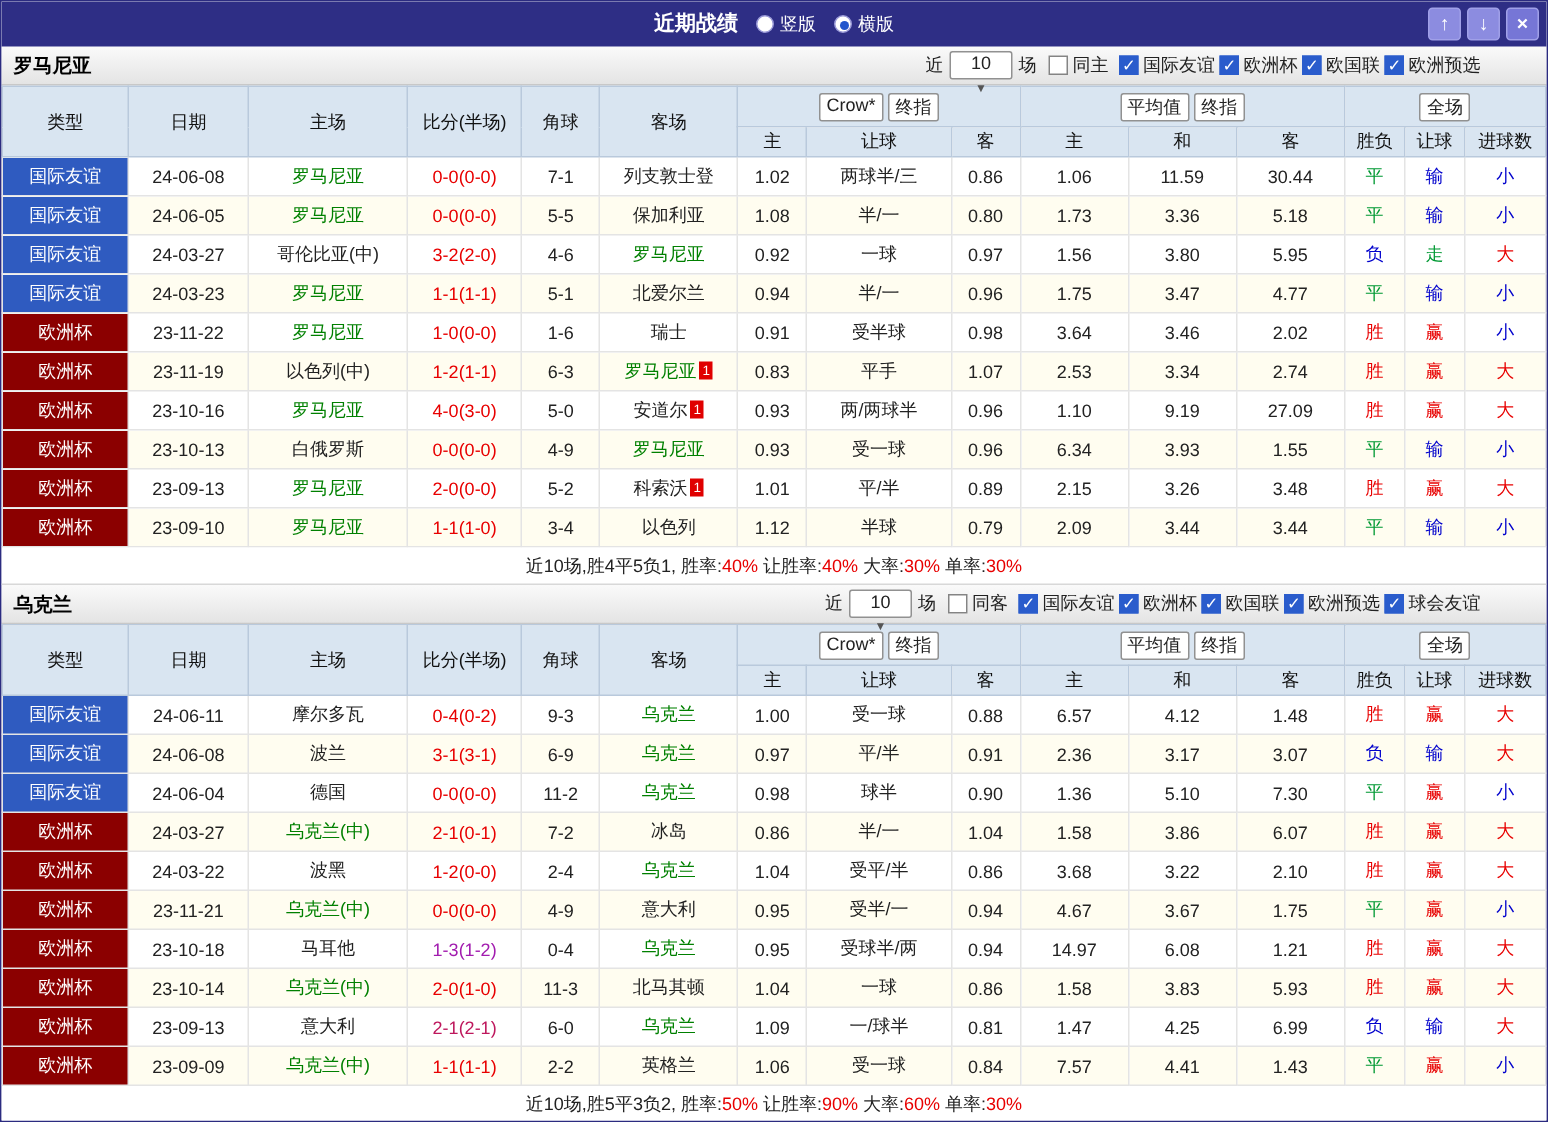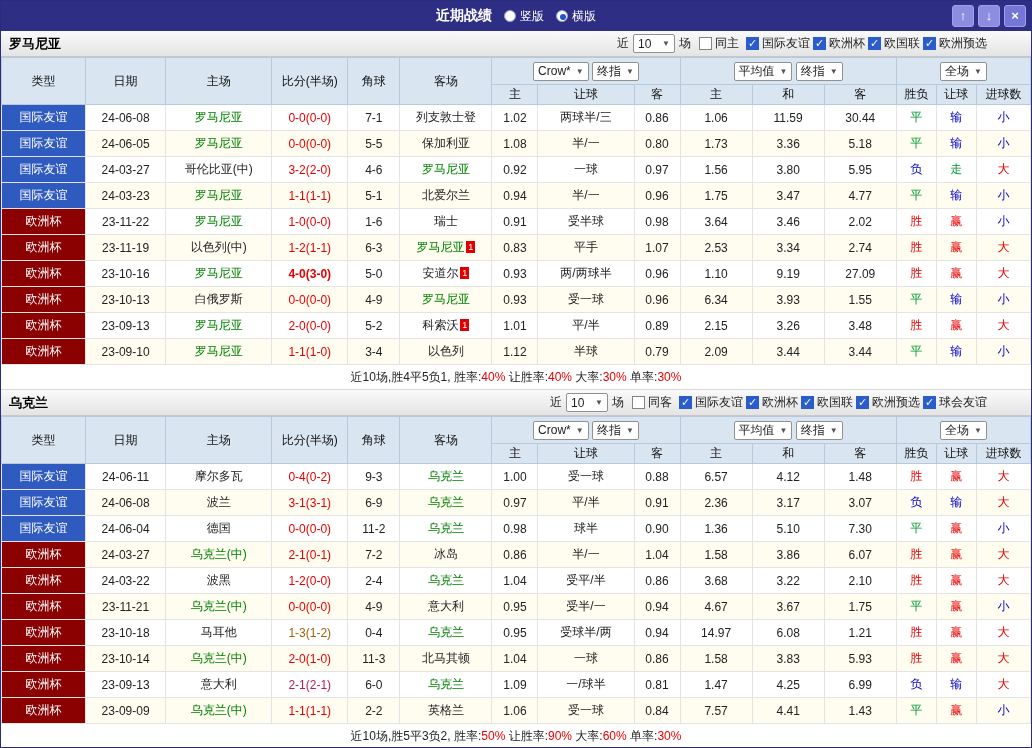--- a/index.html
+++ b/index.html
@@ -14,21 +14,21 @@
   .radio-dot { width:12px; height:12px; border-radius:50%; background:#fff; border:1px solid #9a9ad8; position:relative; display:inline-block; }
   .radio-dot.sel::after { content:""; position:absolute; left:3px; top:3px; width:6px; height:6px; border-radius:50%; background:#2255cc; }
   .win-buttons { position:absolute; right:5px; top:4px; display:flex; gap:4px; }
   .win-btn { width:22px; height:22px; border:1px solid #a0a0e8; border-radius:3px; background:#8c8ce0; color:#fff; font-size:13px; line-height:20px; text-align:center; cursor:pointer; padding:0; }
   .win-btn.close { background:#7676d6; font-weight:bold; }
 
   
   .section-header { height:26px; background:linear-gradient(#fafafa,#e4e4e4); border-bottom:1px solid #c8c8c8; display:flex; align-items:center; justify-content:space-between; padding:0 44px 0 8px; }
   .team-name { font-weight:bold; font-size:13px; color:#000; }
   .filters { display:flex; align-items:center; gap:4px; }
-  .fake-select { display:inline-flex; align-items:center; justify-content:space-between; background:#fff; border:1px solid #919191; border-radius:2px; height:19px; padding:0 4px; gap:5px; cursor:pointer; color:#222; font-size:12px; vertical-align:middle; }
+  .fake-select { display:inline-flex; align-items:center; justify-content:space-between; background:#fff; border:1px solid #919191; border-radius:2px; height:19px; padding:0 4px; gap:5px; cursor:pointer; color:#222; font-size:12px; vertical-align:middle;flex-direction:column; }
   .fake-select .arr { font-size:8px; color:#555; }
   .count-select { width:42px; }
   .cb { display:inline-flex; align-items:center; gap:3px; cursor:pointer; margin-left:4px; }
   .cb .box { width:13px; height:13px; border:1px solid #848484; background:#fff; display:inline-block; position:relative; }
   .cb.checked .box { background:#2a5ccc; border-color:#2a5ccc; }
   .cb.checked .box::after { content:"✓"; color:#fff; font-size:11px; position:absolute; left:1px; top:-1px; }
   .league-filters { display:inline-flex; align-items:center; }
   .league-filters .cb { margin-left:3px; }
 
   
@@ -267,21 +267,21 @@
               <td><span>3.34</span></td>
               <td><span>2.74</span></td>
               <td><span style="color: rgb(232, 0, 0);">胜</span></td>
               <td><span style="color: rgb(232, 0, 0);">赢</span></td>
               <td><span style="color: rgb(232, 0, 0);">大</span></td>
             </tr>
             <tr>
               <td style="background: rgb(139, 0, 0);"><span style="color: rgb(255, 255, 255);">欧洲杯</span></td>
               <td><span>23-10-16</span></td>
               <td><span style="color: rgb(0, 128, 0);">罗马尼亚</span></td>
-              <td><span style="color: rgb(232, 0, 0); font-weight: bold;">4-0(3-0)</span></td>
+              <td><span style="color: rgb(232, 0, 0);">4-0(3-0)</span></td>
               <td><span>5-0</span></td>
               <td><span>安道尔</span><span class="red-card">1</span></td>
               <td><span>0.93</span></td>
               <td><span>两/两球半</span></td>
               <td><span>0.96</span></td>
               <td><span>1.10</span></td>
               <td><span>9.19</span></td>
               <td><span>27.09</span></td>
               <td><span style="color: rgb(232, 0, 0);">胜</span></td>
               <td><span style="color: rgb(232, 0, 0);">赢</span></td>
@@ -555,21 +555,21 @@
               <td><span>3.67</span></td>
               <td><span>1.75</span></td>
               <td><span style="color: rgb(0, 153, 51);">平</span></td>
               <td><span style="color: rgb(232, 0, 0);">赢</span></td>
               <td><span style="color: rgb(0, 0, 204);">小</span></td>
             </tr>
             <tr>
               <td style="background: rgb(139, 0, 0);"><span style="color: rgb(255, 255, 255);">欧洲杯</span></td>
               <td><span>23-10-18</span></td>
               <td><span>马耳他</span></td>
-              <td><span style="color: #a16207;">1-3(1-2)</span></td>
+              <td><span style="color: #a21caf;">1-3(1-2)</span></td>
               <td><span>0-4</span></td>
               <td><span style="color: rgb(0, 128, 0);">乌克兰</span></td>
               <td><span>0.95</span></td>
               <td><span>受球半/两</span></td>
               <td><span>0.94</span></td>
               <td><span>14.97</span></td>
               <td><span>6.08</span></td>
               <td><span>1.21</span></td>
               <td><span style="color: rgb(232, 0, 0);">胜</span></td>
               <td><span style="color: rgb(232, 0, 0);">赢</span></td>

